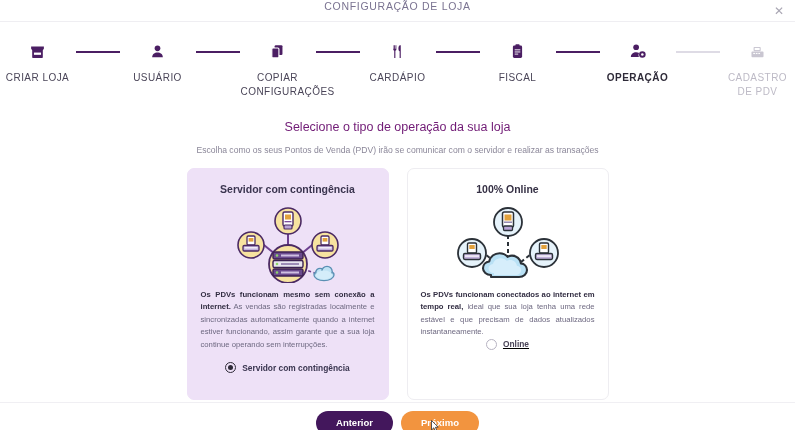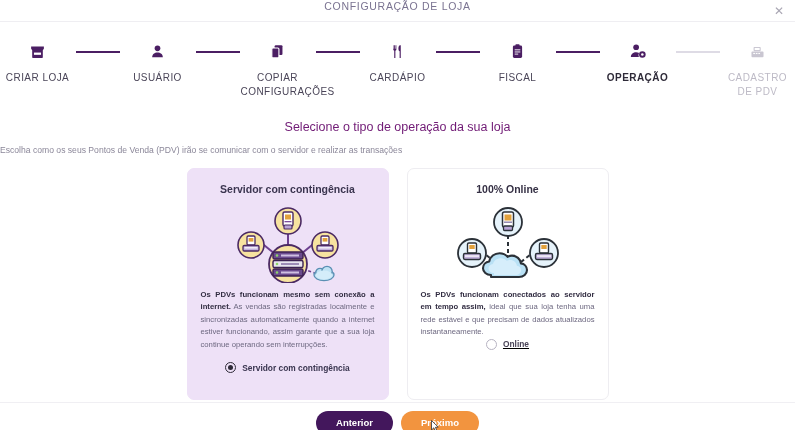--- a/index.html
+++ b/index.html
@@ -73,20 +73,21 @@
   
   .heading {
     margin-top: 22px;
     text-align: center;
     font-size: 12.5px;
     color: #701a75;
     font-weight: 400;
   }
   .subheading {
     margin-top: 11px;
+    text-align: center;
     font-size: 8.6px;
     color: #8b8799;
   }
 
   
   .cards {
     margin-top: 13px;
     display: flex;
     justify-content: center;
     gap: 18px;
@@ -384,21 +385,21 @@
         <rect x="90" y="56.2" width="14" height="1.7" fill="#f1ecf7"></rect>
 
         <g>
           <path d="M44 76c-4.6 0-8-3-8-6.8 0-3.4 2.6-6.2 6.2-6.7.9-4.8 5.2-8.3 10.4-8.3 3.2 0 6.1 1.4 8 3.6 1.3-.8 2.8-1.2 4.4-1.2 4.6 0 8.4 3.4 8.9 7.8 3.6.5 6.1 3.3 6.1 6.7 0 3.8-3.4 6.9-8 6.9H44z" fill="#b9e1f5" stroke="#2b3138" stroke-width="2.1" stroke-linejoin="round"></path>
           <path d="M47 74c-3 0-5.4-2-5.4-4.5 0-2.3 1.9-4.2 4.4-4.5.8-3.4 4-5.8 7.8-5.8 2.4 0 4.6 1 6 2.6 1-.6 2.2-.9 3.4-.9 3.5 0 6.3 2.5 6.7 5.8 2.5.3 4.2 2.2 4.2 4.5 0 2.6-2.4 4.8-5.5 4.8H47z" fill="#d6eefb"></path>
         </g>
       </svg>
     </div>
 
     <div class="card-body">
-      <b>Os PDVs funcionam conectados ao servidor em tempo assim,</b><span> ideal que sua loja tenha uma rede estável e que precisam de dados atualizados instantaneamente.</span>
+      <b>Os PDVs funcionam conectados ao internet em tempo real,</b><span> ideal que sua loja tenha uma rede estável e que precisam de dados atualizados instantaneamente.</span>
     </div>
 
     <div class="radio-row">
       <span class="radio off"></span>
       <span class="radio-label">Online</span>
     </div>
   </div>
 
 </div>
 

